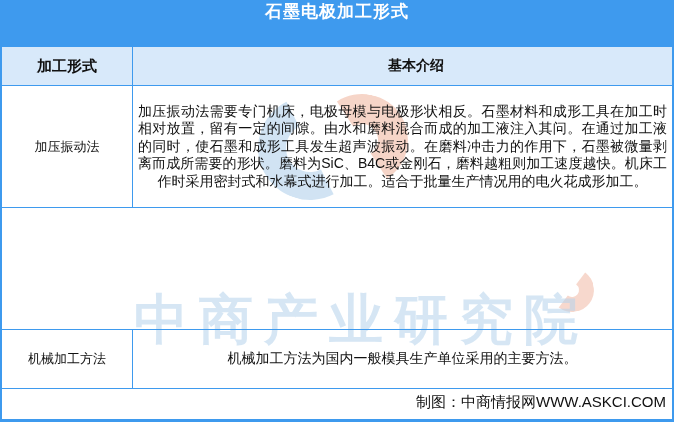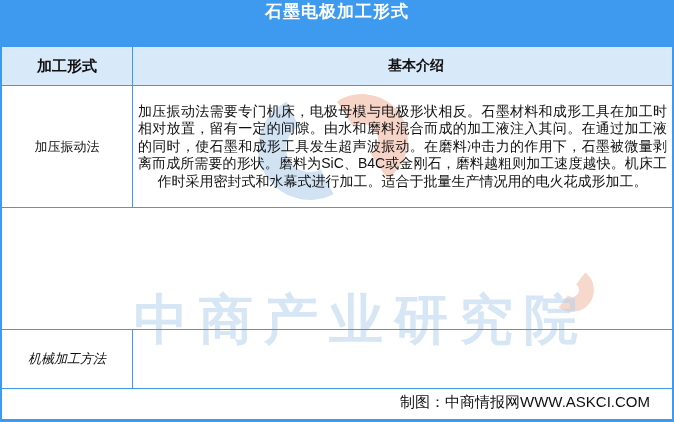--- a/index.html
+++ b/index.html
@@ -54,21 +54,21 @@
   .title-bar{
     height:47px;flex:0 0 47px;
     background:var(--primary-blue);
     color:#ffffff;font-size:17px;font-weight:bold;letter-spacing:1px;
     display:flex;align-items:flex-start;justify-content:center;
   }
   .row{display:flex;border-bottom:1px solid var(--primary-blue);}
   .row.header{height:39px;flex:0 0 39px;background:var(--header-bg);gap:27px;}
   .row.r1{height:122px;flex:0 0 122px;}
   .row.r2{height:122px;flex:0 0 122px;}
-  .row.r3{height:59px;flex:0 0 59px;font-style:italic;}
+  .row.r3{height:59px;flex:0 0 59px;}
   .col-method{
     flex:0 0 131px;width:131px;
     border-right:1px solid var(--primary-blue);
     display:flex;align-items:center;justify-content:center;
     text-align:center;
     font-size:13px;color:var(--text-black);
     padding:2px;
   }
   .row.header .col-method,
   .row.header .col-desc{font-size:15px;font-weight:bold;justify-content:center;}
@@ -81,21 +81,21 @@
   .desc-text{
     width:100%;
     font-size:14px;line-height:17.5px;
     text-align:justify;text-align-last:center;
     text-justify:inter-character;
   }
   .row.header .col-desc .desc-text{text-align:center;text-align-last:center;}
   .footer{
     height:26px;flex:0 0 26px;
     display:flex;align-items:center;justify-content:flex-end;
-    padding-right:22px;
+    padding-right:6px;
     font-size:15px;color:var(--text-black);
     background:transparent;
   }
 </style>
 </head>
 <body>
 
 <div class="container">
 
   <div class="wm">
@@ -123,20 +123,23 @@
       <div class="col-desc">
         <div class="desc-text">加压振动法需要专门机床，电极母模与电极形状相反。石墨材料和成形工具在加工时相对放置，留有一定的间隙。由水和磨料混合而成的加工液注入其问。在通过加工液的同时，使石墨和成形工具发生超声波振动。在磨料冲击力的作用下，石墨被微量剥离而成所需要的形状。磨料为SiC、B4C或金刚石，磨料越粗则加工速度越快。机床工作时采用密封式和水幕式进行加工。适合于批量生产情况用的电火花成形加工。</div>
       </div>
     </div>
 
     <div class="row r2">
     </div>
 
     <div class="row r3">
       <div class="col-method">机械加工方法</div>
+      <div class="col-desc">
+        <div class="desc-text">机械加工方法为国内一般模具生产单位采用的主要方法。</div>
+      </div>
     </div>
 
     <div class="footer">
       <span>制图：中商情报网WWW.ASKCI.COM</span>
     </div>
 
   </div>
 </div>
 
 </body></html>

